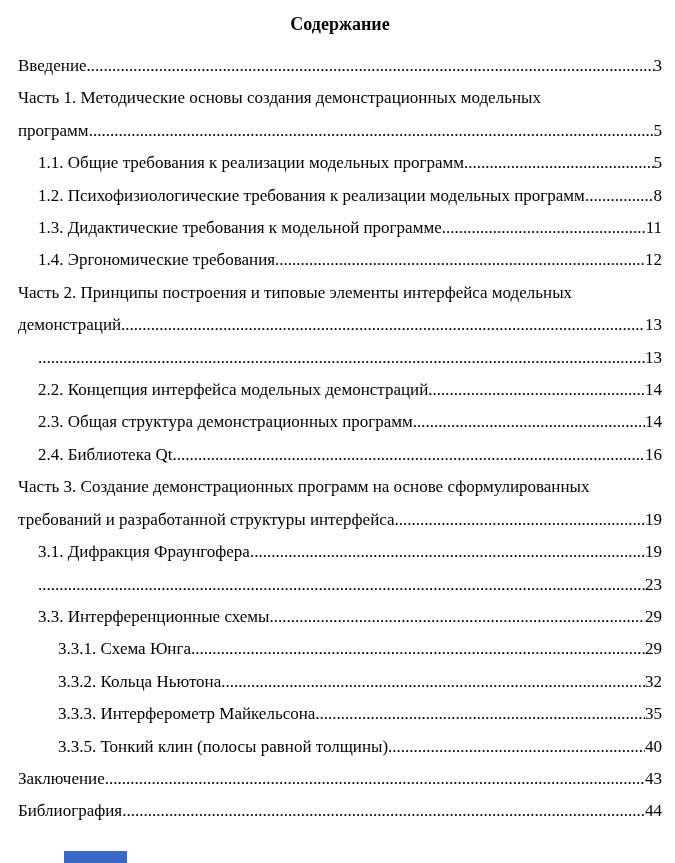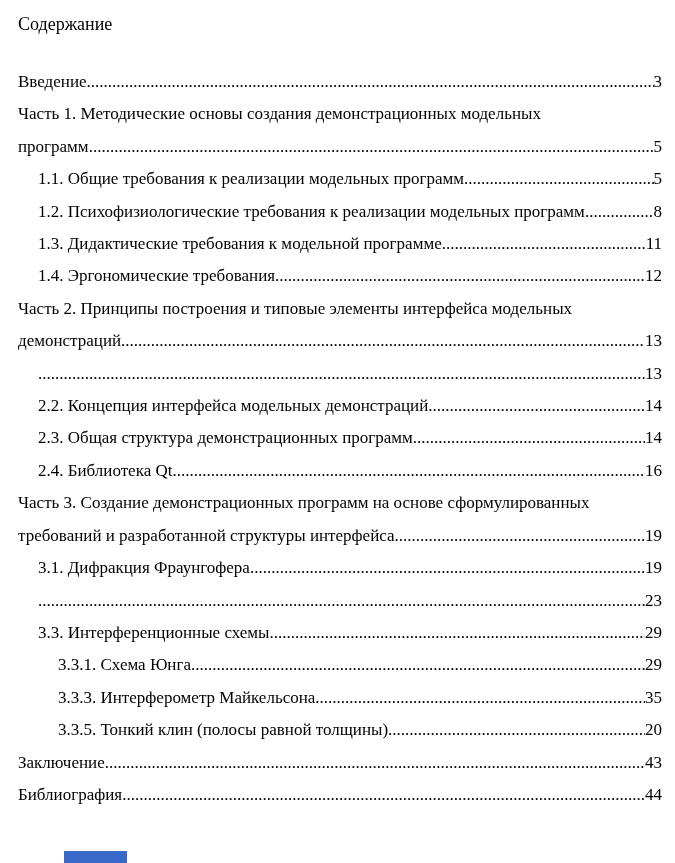--- a/index.html
+++ b/index.html
@@ -9,24 +9,25 @@
     height: 863px;
     position: relative;
     overflow: hidden;
     color: #000000;
     font-family: "Liberation Serif", serif;
   }
   .page {
     padding: 12px 13px 0 18px;
   }
   .doc-title {
-    font-weight: normal;
+    text-align: center;
+    font-weight: bold;
     font-size: 18px;
     line-height: 24px;
-    margin-bottom: 30px;
+    margin-bottom: 14px;
     font-family: "Liberation Serif", serif;
   }
   .toc {
     font-size: 17px;
   }
   .toc-line {
     display: flex;
     align-items: baseline;
     line-height: 32.4px;
     overflow: hidden;
@@ -147,28 +148,33 @@
         <span class="toc-text">3.3. Интерференционные схемы</span>
         <span class="dots"></span>
         <span class="pagenum">29</span>
       </div>
       <div class="toc-line indent-2">
         <span class="toc-text">3.3.1. Схема Юнга</span>
         <span class="dots"></span>
         <span class="pagenum">29</span>
       </div>
       <div class="toc-line indent-2">
+        <span class="toc-text">3.3.2. Кольца Ньютона</span>
+        <span class="dots"></span>
+        <span class="pagenum">32</span>
+      </div>
+      <div class="toc-line indent-2">
         <span class="toc-text">3.3.3. Интерферометр Майкельсона</span>
         <span class="dots"></span>
         <span class="pagenum">35</span>
       </div>
       <div class="toc-line indent-2">
         <span class="toc-text">3.3.5. Тонкий клин (полосы равной толщины)</span>
         <span class="dots"></span>
-        <span class="pagenum">20</span>
+        <span class="pagenum">40</span>
       </div>
       <div class="toc-line indent-0">
         <span class="toc-text">Заключение</span>
         <span class="dots"></span>
         <span class="pagenum">43</span>
       </div>
       <div class="toc-line indent-0">
         <span class="toc-text">Библиография</span>
         <span class="dots"></span>
         <span class="pagenum">44</span>

